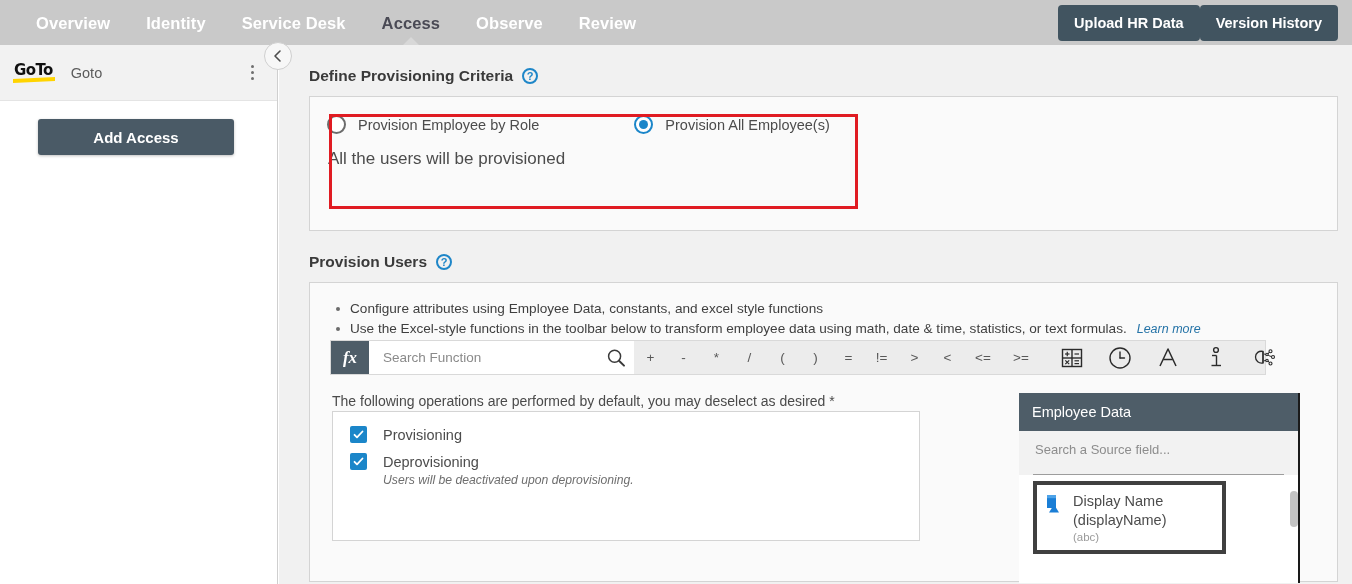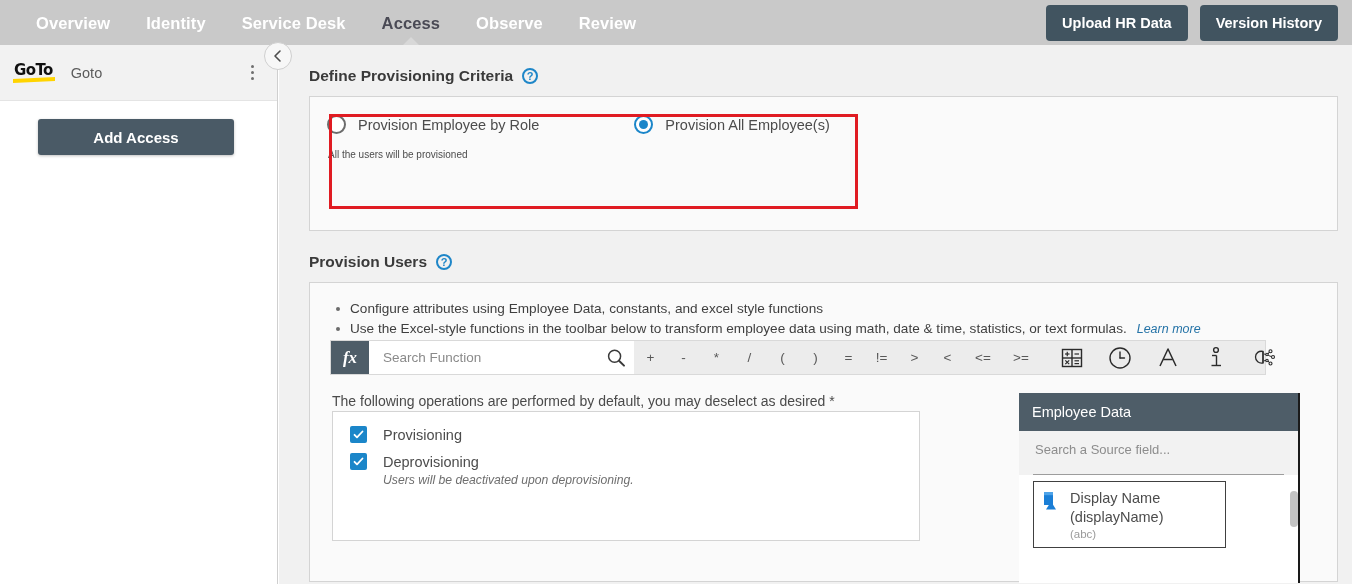--- a/index.html
+++ b/index.html
@@ -32,21 +32,21 @@
   .nav-tab.active { color: #4a4a55; }
   .nav-tab.active::after {
     content: ""; position: absolute;
     left: 50%; bottom: 0; transform: translateX(-50%);
     border-left: 9px solid transparent;
     border-right: 9px solid transparent;
     border-bottom: 9px solid #d8d8d8;
   }
   .nav-actions {
     margin-left: auto; display: flex; align-items: flex-start;
-    gap: 12px; margin-right: 14px;
+    margin-right: 14px;
   }
   .btn-dark {
     background: #415460; color: #ffffff;
     border: none; border-radius: 4px;
     font-size: 14.5px; font-weight: bold;
     font-family: "Liberation Sans", sans-serif;
     padding: 0 16px; height: 36px;
     cursor: pointer; white-space: nowrap;
   }
 
@@ -148,21 +148,21 @@
     flex-shrink: 0;
   }
   .radio-outer.checked { border-color: #1b86c9; }
   .radio-outer.checked::after {
     content: ""; width: 9px; height: 9px; border-radius: 50%;
     background: #1b86c9;
   }
   .radio-label { margin-left: 12px; font-size: 14.5px; color: #4c4c4c; white-space: nowrap; }
   .criteria-note {
     padding: 15px 0 0 18px;
-    font-size: 10px; color: #4c4c4c;
+    font-size: 17px; color: #4c4c4c;
   }
 
   
   .provision-card { margin-top: 11px; height: 300px; position: relative; }
   .bullets { padding: 16px 0 0 24px; margin: 0; list-style: none; }
   .bullets li {
     position: relative; padding-left: 16px;
     font-size: 13.6px; color: #3f3f3f; line-height: 19px; margin-bottom: 1px;
   }
   .bullets li::before {
@@ -264,21 +264,21 @@
     border: none; outline: none; width: 100%;
     background: transparent;
     border-bottom: 1px solid #9d9d9d;
     font-size: 13px; color: #6a6a6a;
     padding-bottom: 7px;
     font-family: "Liberation Sans", sans-serif;
   }
   .emp-search input::placeholder { color: #8d8d8d; }
   .emp-list { padding: 6px 8px 0 14px; position: relative; }
   .emp-item {
-    border: 1px solid #404040; background: #ffffff;
+    border: 4px solid #404040; background: #ffffff;
     padding: 7px 6px 7px 8px;
     display: flex; align-items: flex-start; gap: 8px;
     cursor: pointer; width: 193px;
   }
   .emp-item-icon { width: 20px; height: 22px; flex-shrink: 0; margin-top: 2px; }
   .emp-item-name { font-size: 14.5px; color: #4c4c4c; line-height: 19px; }
   .emp-item-type { font-size: 11.5px; color: #9a9a9a; margin-top: 1px; }
   .emp-scrollbar {
     position: absolute; right: 0px; top: 16px;
     width: 8px; height: 36px; border-radius: 4px;

